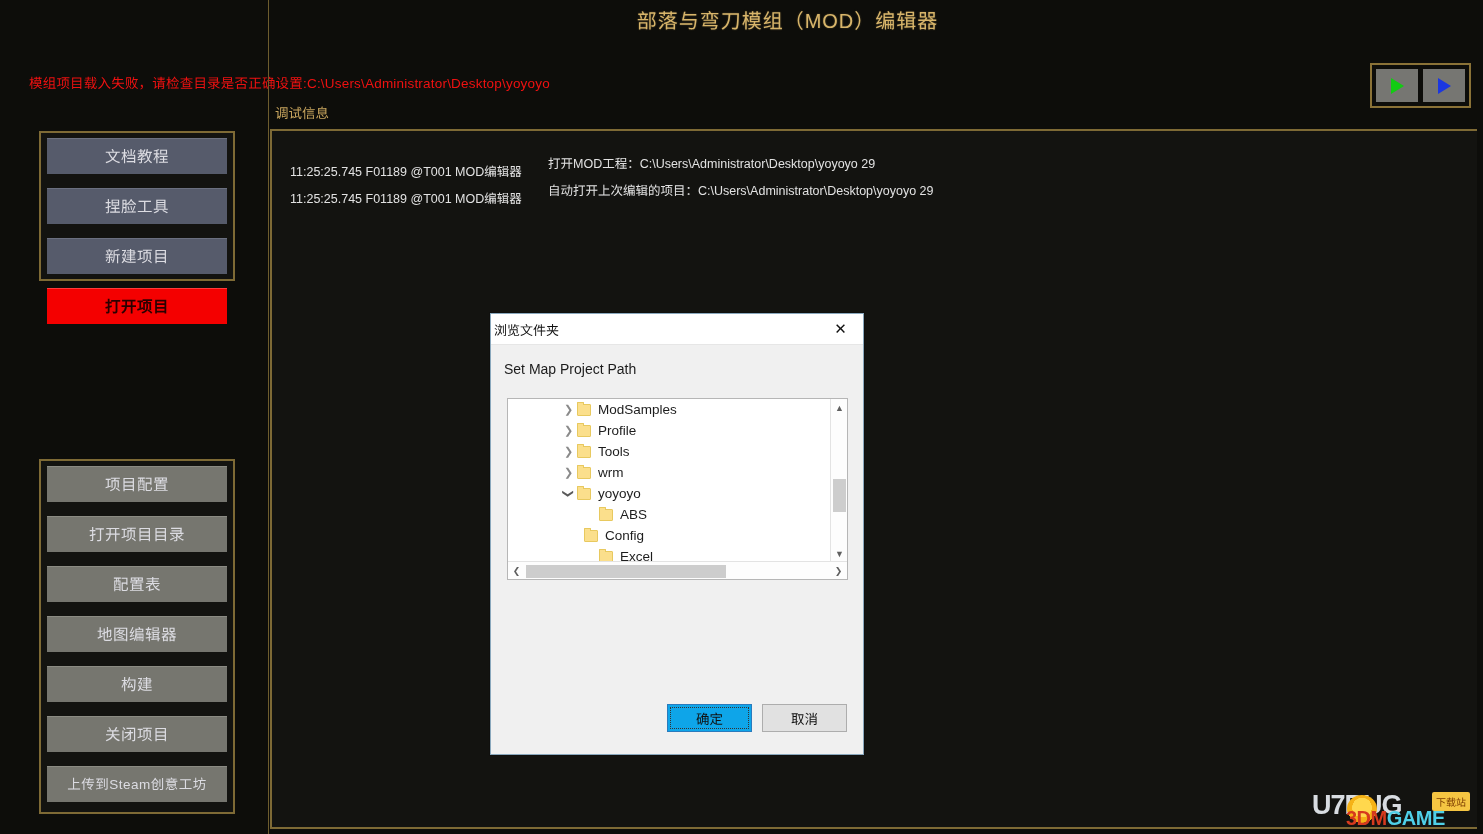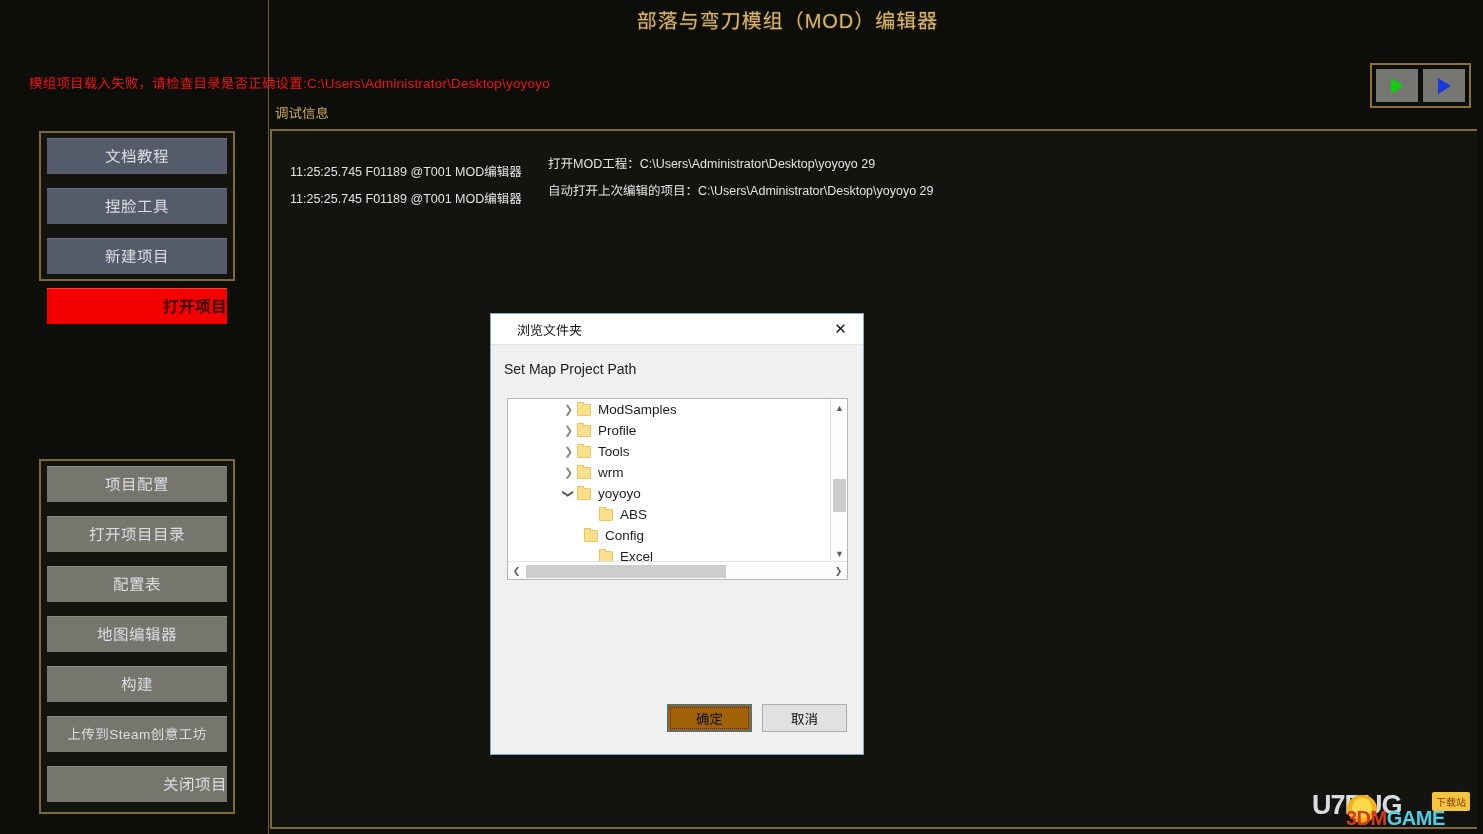--- a/index.html
+++ b/index.html
@@ -148,21 +148,21 @@
     border-top: 1px solid #8b8b83;
     margin-bottom: 14px;
   }
   .side-btn.danger {
     background: #f40000 !important;
     border-top: 1px solid #ff3b3b !important;
     color: #2a0000;
     font-weight: bold;
   }
   .side-btn.small-text { font-size: 13.5px; }
-  .side-btn:last-child { margin-bottom: 0; text-align: right; }
+  .side-btn:last-child { margin-bottom: 0; }
 
   
   #log-panel {
     position: absolute;
     left: 270px;
     top: 129px;
     width: 1207px;
     height: 700px;
     border: 2px solid #7e6a35;
     border-right: none;
@@ -240,21 +240,21 @@
     box-shadow: 0 0 0 1px rgba(0,0,0,.12);
     font-size: 13px;
     color: #1b1b1b;
   }
   #dialog-titlebar {
     height: 31px;
     background: #ffffff;
     display: flex;
     align-items: center;
     justify-content: space-between;
-    padding: 0 0 0 26px;
+    padding: 0 0 0 3px;
     border-bottom: 1px solid #e6e6e6;
     box-sizing: border-box;
   }
   #dialog-title {
     font-size: 13px;
     color: #111;
   }
   #dialog-close {
     width: 45px;
     height: 30px;
@@ -403,21 +403,21 @@
     height: 28px;
     font-family: inherit;
     font-size: 13.5px;
     color: #111;
     background: #e1e1e1;
     border: 1px solid #adadad;
     cursor: pointer;
     padding: 0;
   }
   .dlg-btn.primary {
-    background: #a16207;
+    background: #0ea5e9;
     border: 1px solid #2a7bbd;
     outline: 1px dotted #333;
     outline-offset: -4px;
   }
 </style>
 </head>
 <body>
 
 <div id="app-root">
 
@@ -444,22 +444,22 @@
     <button class="side-btn">新建项目</button>
     <button class="side-btn danger">打开项目</button>
   </div>
 
   <div class="side-group" id="sidebar-bottom-group">
     <button class="side-btn">项目配置</button>
     <button class="side-btn">打开项目目录</button>
     <button class="side-btn">配置表</button>
     <button class="side-btn">地图编辑器</button>
     <button class="side-btn">构建</button>
+    <button class="side-btn">关闭项目</button>
     <button class="side-btn small-text">上传到Steam创意工坊</button>
-    <button class="side-btn">关闭项目</button>
   </div>
 
   <div id="log-panel">
     <div class="log-row">
       <span class="log-meta">11:25:25.745 F01189 @T001 MOD编辑器</span>
       <span class="log-msg">打开MOD工程：C:\Users\Administrator\Desktop\yoyoyo 29</span>
     </div>
     <div class="log-row">
       <span class="log-meta">11:25:25.745 F01189 @T001 MOD编辑器</span>
       <span class="log-msg">自动打开上次编辑的项目：C:\Users\Administrator\Desktop\yoyoyo 29</span>

